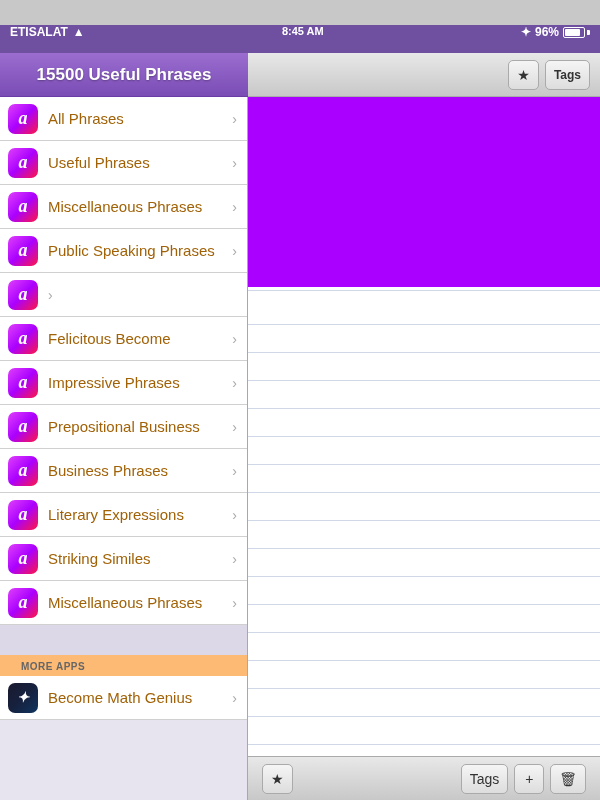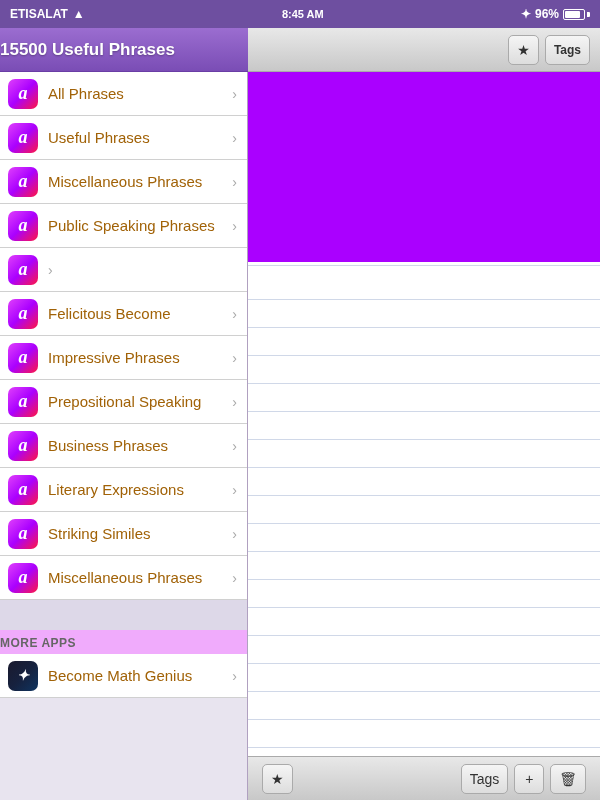--- a/index.html
+++ b/index.html
@@ -11,40 +11,41 @@
       font-family: -apple-system, 'Helvetica Neue', Arial, sans-serif;
       background: #c8c8c8;
     }
 
     
     .status-bar {
       width: 600px;
       height: 28px;
       background: #6e4fa0;
       display: flex;
-      align-items: center;
+      align-items: flex-start;
       justify-content: space-between;
       padding: 0 10px;
       color: white;
       font-size: 12px;
       font-weight: 600;
+      margin-top: 25px;
     }
 
     .status-left { display: flex; align-items: center; gap: 5px; }
     .status-center { font-size: 11px; font-weight: 600; }
     .status-right { display: flex; align-items: center; gap: 4px; font-size: 12px; }
 
     
     .title-bar {
       width: 248px;
       height: 44px;
       background: linear-gradient(180deg, #9b6dd0 0%, #7a4db5 100%);
       display: flex;
       align-items: center;
-      justify-content: flex-start;
+      justify-content: center;
       border-bottom: 1px solid #6a3da5;
     }
 
     .title-bar-text {
       color: white;
       font-size: 17px;
       font-weight: 700;
       text-shadow: 0 1px 2px rgba(0,0,0,0.3);
     }
 
@@ -98,25 +99,25 @@
       width: 248px;
       height: 100%;
       background: #e8e4ef;
       overflow-y: auto;
       border-right: 1px solid #b0a0c0;
       display: flex;
       flex-direction: column;
     }
 
     .sidebar-section-header {
-      padding: 6px 0 4px;
-      font-size: 12px;
+      padding: 6px 21px 4px;
+      font-size: 10px;
       font-weight: 600;
       color: #666;
-      background: #f0abfc;
+      background: #fdba74;
       text-transform: uppercase;
       letter-spacing: 0.5px;
     }
 
     
     .list-item {
       display: flex;
       align-items: center;
       padding: 0 10px 0 8px;
       height: 44px;
@@ -353,21 +354,21 @@
           <span class="list-item-label">Felicitous Become</span>
           <span class="list-item-chevron">›</span>
         </div>
         <div class="list-item">
           <div class="list-item-icon">a</div>
           <span class="list-item-label">Impressive Phrases</span>
           <span class="list-item-chevron">›</span>
         </div>
         <div class="list-item">
           <div class="list-item-icon">a</div>
-          <span class="list-item-label">Prepositional Speaking</span>
+          <span class="list-item-label">Prepositional Business</span>
           <span class="list-item-chevron">›</span>
         </div>
         <div class="list-item">
           <div class="list-item-icon">a</div>
           <span class="list-item-label">Business Phrases</span>
           <span class="list-item-chevron">›</span>
         </div>
         <div class="list-item">
           <div class="list-item-icon">a</div>
           <span class="list-item-label">Literary Expressions</span>

